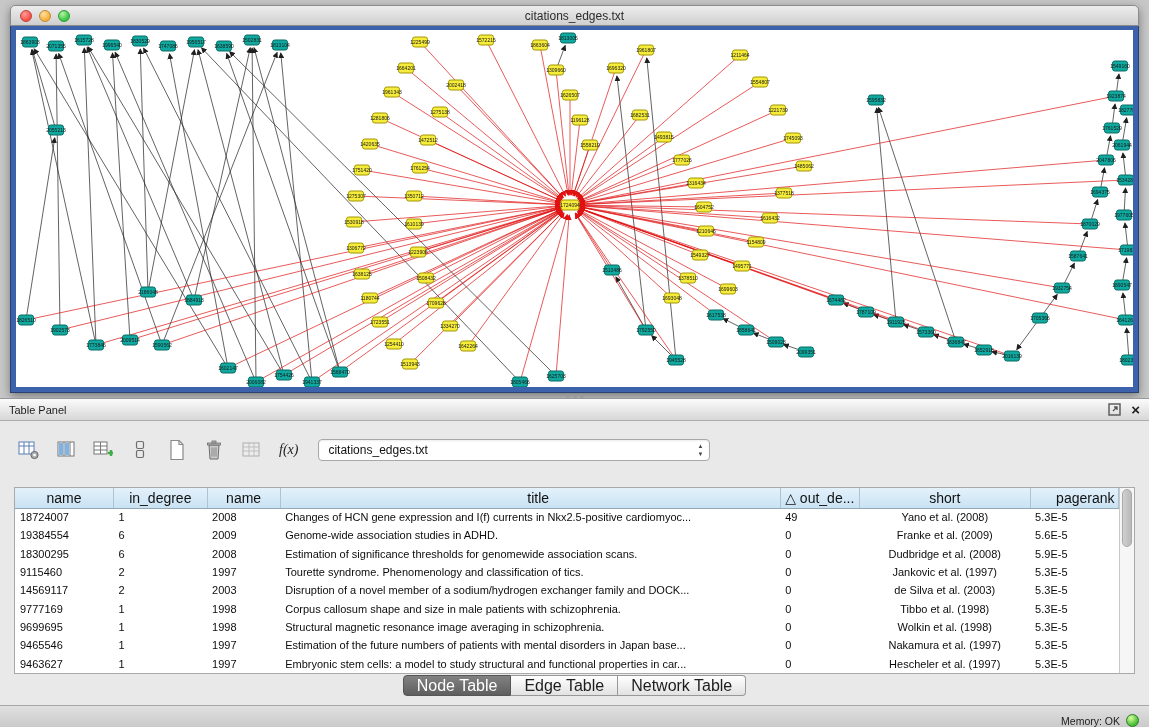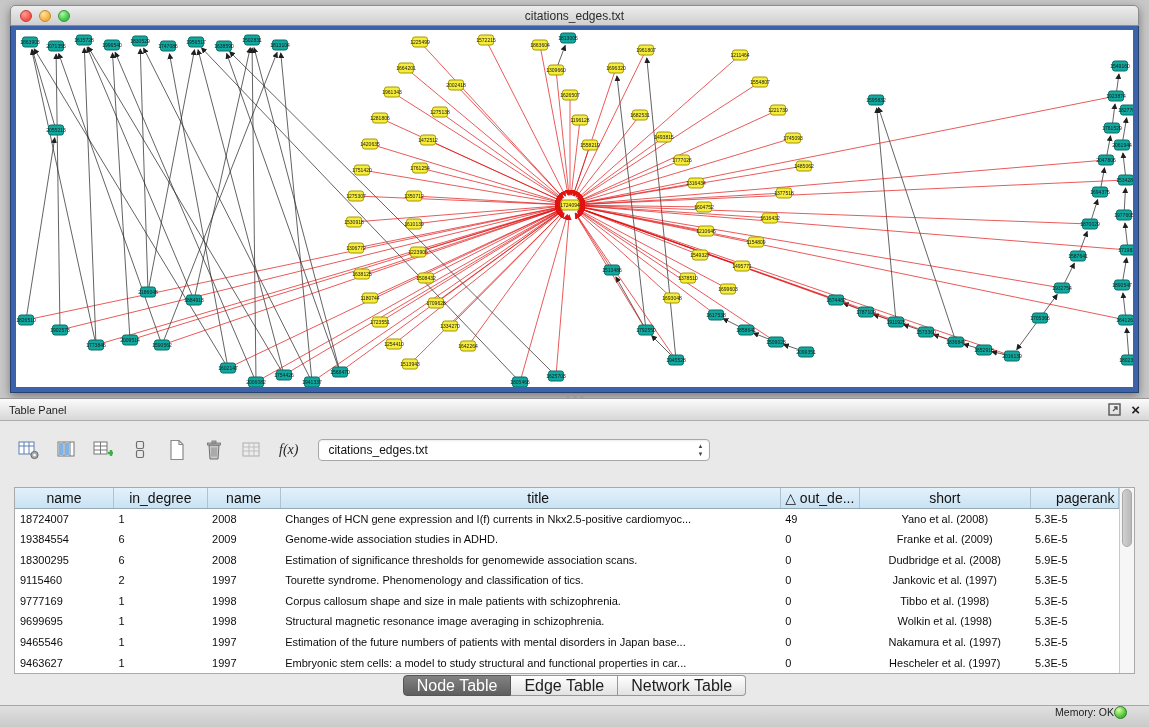--- a/index.html
+++ b/index.html
@@ -77,22 +77,22 @@
   .seg .tab { height:21px; line-height:19px; padding:0 13px; font-size:16px;
            background:linear-gradient(#ffffff,#e2e2e2); border:1px solid #989898;
            border-left:none; color:#1d1d1d; }
   .seg .tab:first-child { border-left:1px solid #989898; border-radius:4px 0 0 4px; }
   .seg .tab:last-child { border-radius:0 4px 4px 0; }
   .seg .tab.active { background:linear-gradient(#828282,#5e5e5e); color:#fff; border-color:#555; }
 
   
   .statusbar { position:absolute; left:0; bottom:0; width:1149px; height:22px;
            background:linear-gradient(#e0e0e0,#cacaca); border-top:1px solid #a7a7a7;
-           display:flex; align-items:flex-start; justify-content:flex-end; 
-           padding-right:22px; font-size:10.5px; color:#1c1c1c; }
+           display:flex; align-items:flex-end; justify-content:flex-end; gap:6px;
+           padding-right:10px; font-size:10.5px; color:#1c1c1c; }
   .mem-dot { width:13px; height:13px; border-radius:50%;
            background:radial-gradient(circle at 35% 28%, #dcff9f, #55c63d 60%, #2f9c2e);
            border:1px solid #2b7c2b; }
 </style>
 </head>
 <body>
 
 <div class="gwin">
   <div class="titlebar">
     <div class="lights">
@@ -823,20 +823,29 @@
           <tr>
             <td class="c0">9115460</td>
             <td class="c1">2</td>
             <td class="c2">1997</td>
             <td class="c3">Tourette syndrome. Phenomenology and classification of tics.</td>
             <td class="c4">0</td>
             <td class="c5">Jankovic et al. (1997)</td>
             <td class="c6">5.3E-5</td>
           </tr>
           <tr>
+            <td class="c0">14569117</td>
+            <td class="c1">2</td>
+            <td class="c2">2003</td>
+            <td class="c3">Disruption of a novel member of a sodium/hydrogen exchanger family and DOCK...</td>
+            <td class="c4">0</td>
+            <td class="c5">de Silva et al. (2003)</td>
+            <td class="c6">5.3E-5</td>
+          </tr>
+          <tr>
             <td class="c0">9777169</td>
             <td class="c1">1</td>
             <td class="c2">1998</td>
             <td class="c3">Corpus callosum shape and size in male patients with schizophrenia.</td>
             <td class="c4">0</td>
             <td class="c5">Tibbo et al. (1998)</td>
             <td class="c6">5.3E-5</td>
           </tr>
           <tr>
             <td class="c0">9699695</td>

